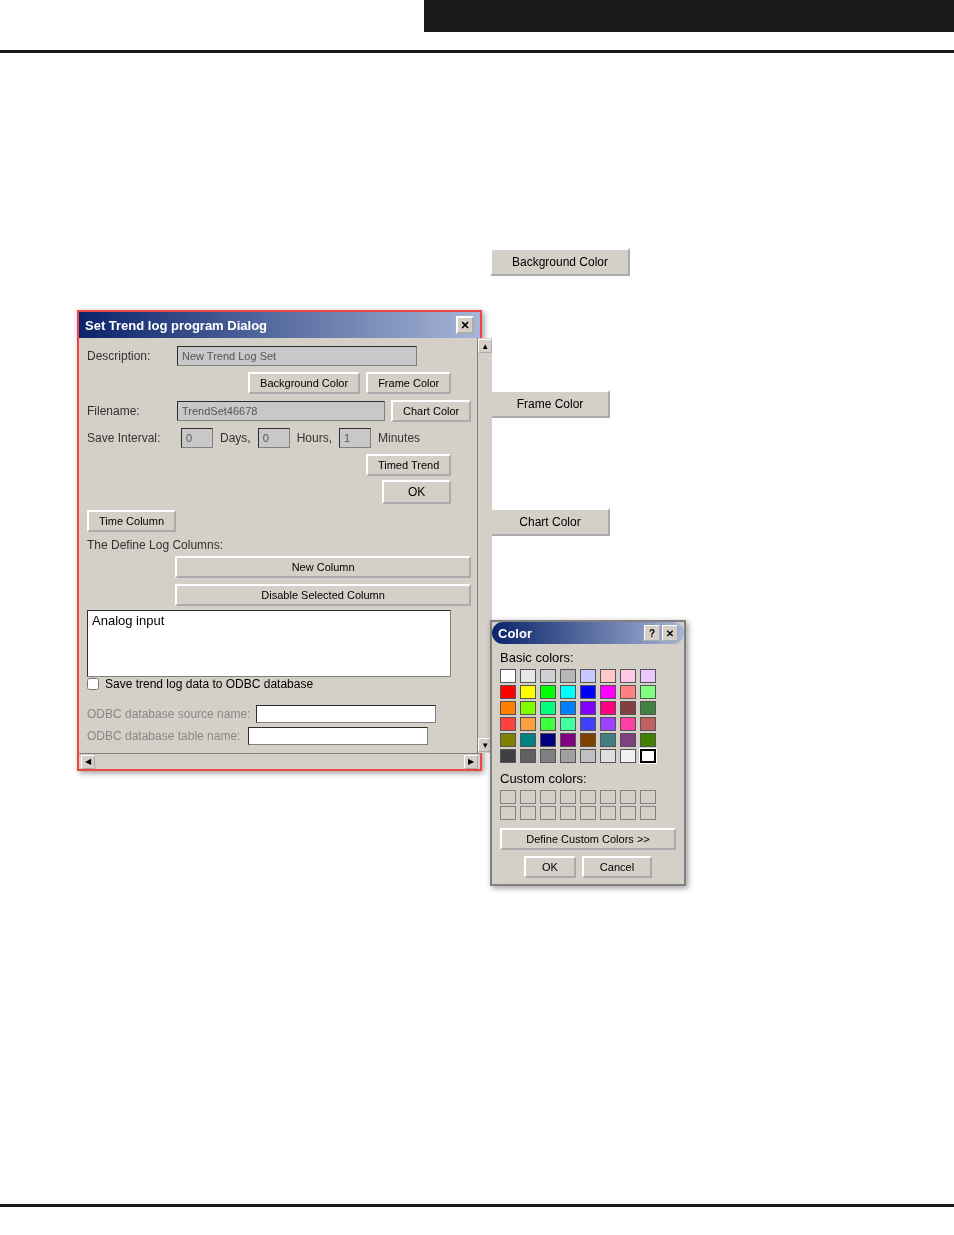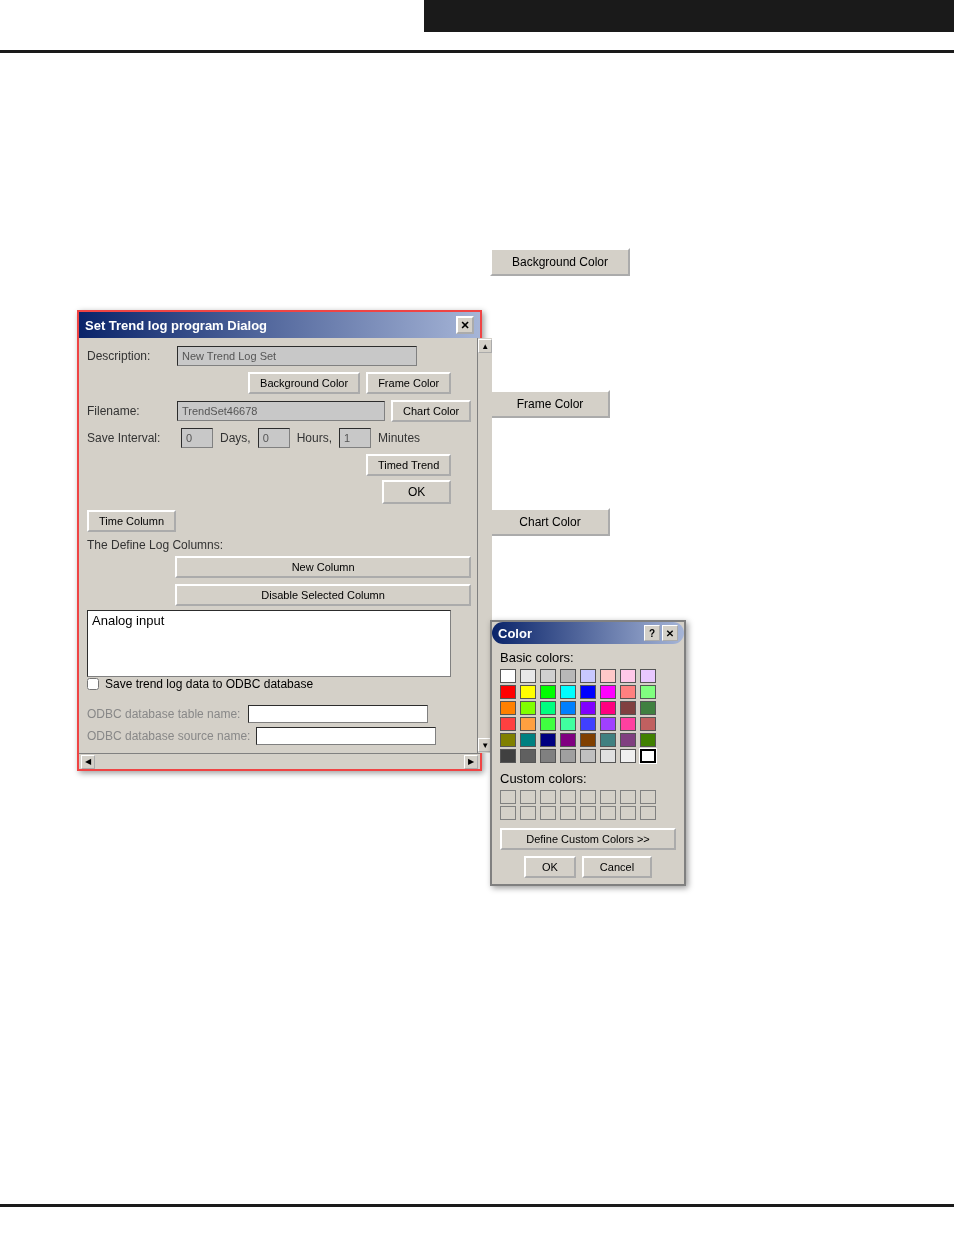--- a/index.html
+++ b/index.html
@@ -463,26 +463,26 @@
       <div class="columns-list">
         <span>Analog input</span>
       </div>
 
       <div class="checkbox-row">
         <input class="checkbox-input" type="checkbox" style="">
         <span>Save trend log data to ODBC database</span>
       </div>
 
       <div class="odbc-row">
+        <span class="odbc-label">ODBC database source name:</span>
+        <input class="odbc-input" type="text" style="">
+      </div>
+
+      <div class="odbc-row">
         <span class="odbc-label">ODBC database table name:</span>
-        <input class="odbc-input" type="text" style="">
-      </div>
-
-      <div class="odbc-row">
-        <span class="odbc-label">ODBC database source name:</span>
         <input class="odbc-input" type="text" style="">
       </div>
 
     </div>
 
     <div style="width:16px; background:#d4d0c8; border-left:1px solid #808080; display:flex; flex-direction:column; align-items:center; justify-content:space-between; padding: 1px 0;">
       <div style="width:14px;height:14px;background:#d4d0c8;border:1px outset #fff;display:flex;align-items:center;justify-content:center;cursor:pointer;font-size:8px;">▲</div>
       <div style="width:14px;height:14px;background:#d4d0c8;border:1px outset #fff;display:flex;align-items:center;justify-content:center;cursor:pointer;font-size:8px;">▼</div>
     </div>
   </div>

